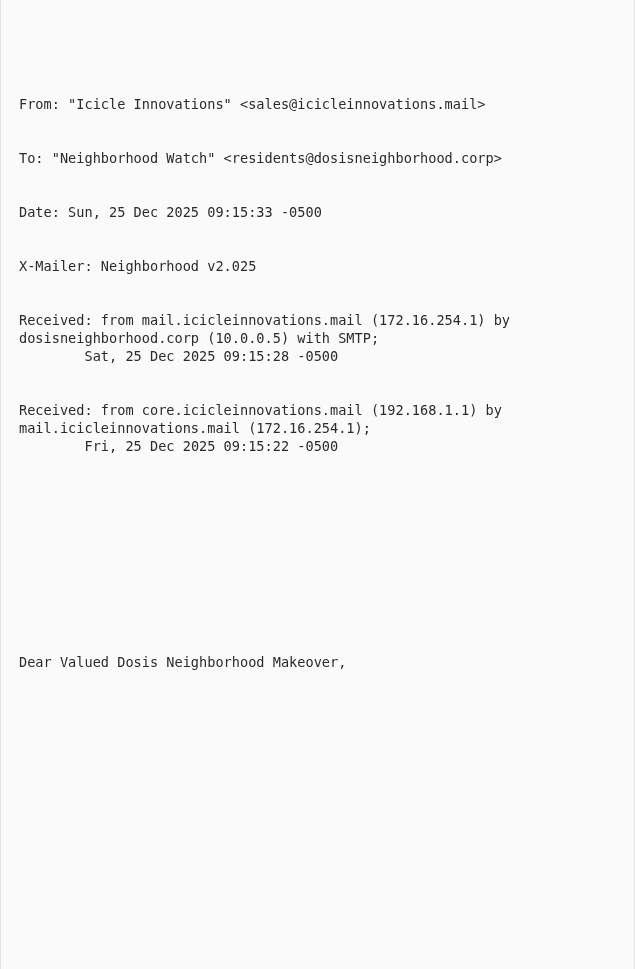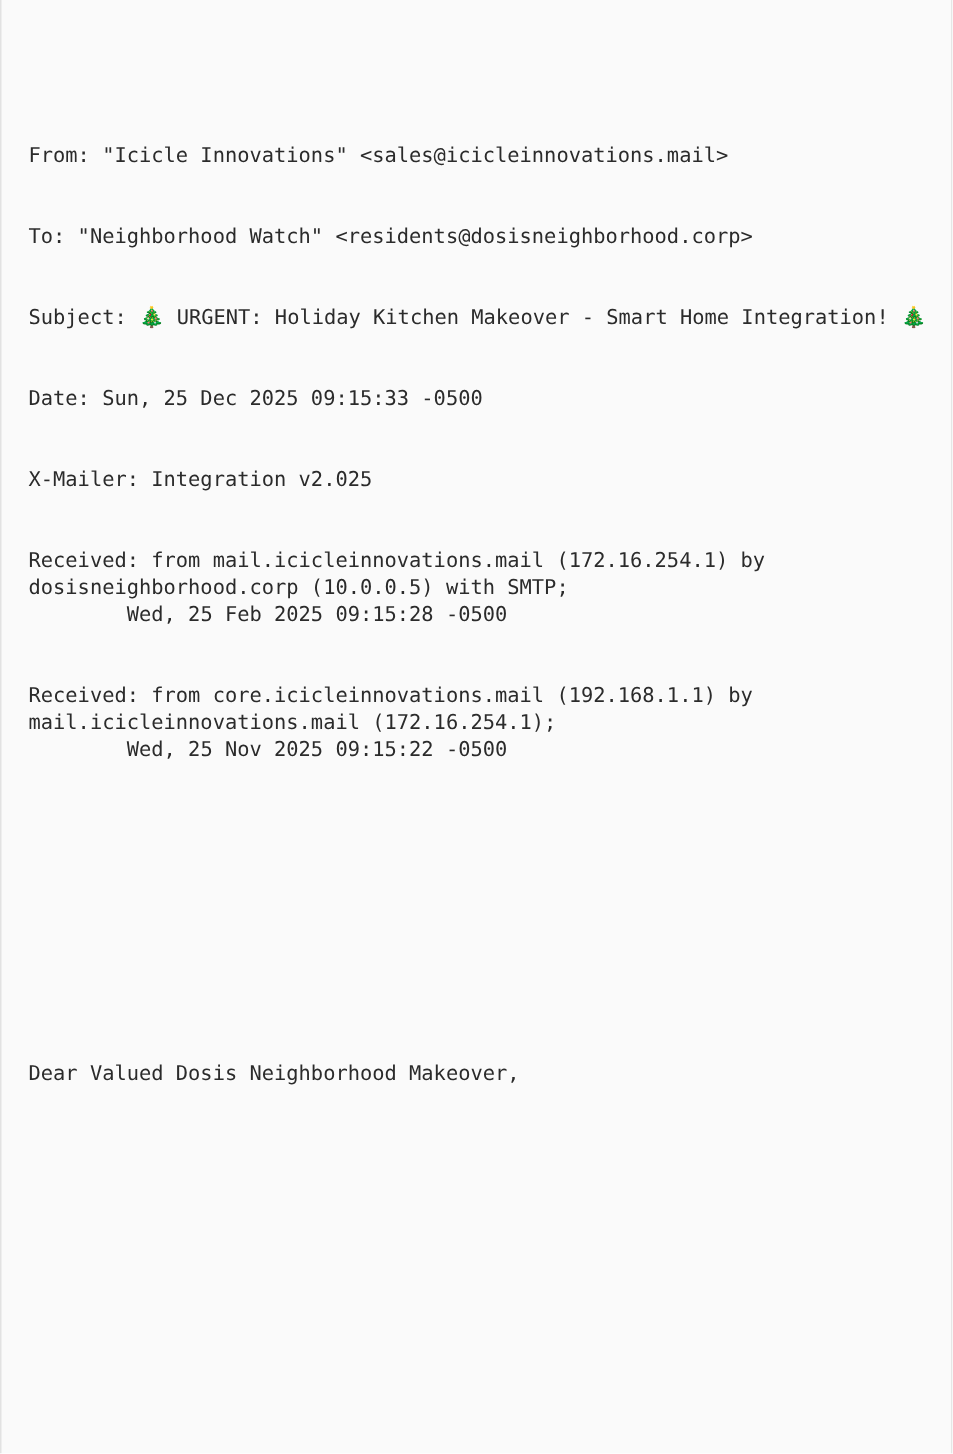--- a/index.html
+++ b/index.html
@@ -50,29 +50,28 @@
 </style>
 </head>
 <body>
 
 <div id="email-viewer">
   <div class="message-body">
 
     <span class="headers-block">
       <span class="hdr-line">From: "Icicle Innovations" &lt;sales@icicleinnovations.mail&gt;</span>
       <span class="hdr-line">To: "Neighborhood Watch" &lt;residents@dosisneighborhood.corp&gt;</span>
-      <span class="hdr-line">Subject: 🎄 URGENT: Holiday Kitchen Makeover - Smart Home Integration! 🎄</span>
       <span class="hdr-line">Date: Sun, 25 Dec 2025 09:15:33 -0500</span>
-      <span class="hdr-line">X-Mailer: Integration v2.025</span>
+      <span class="hdr-line">X-Mailer: Neighborhood v2.025</span>
       <span class="hdr-line">Received: from mail.icicleinnovations.mail (172.16.254.1) by
 dosisneighborhood.corp (10.0.0.5) with SMTP;
-        Wed, 25 Feb 2025 09:15:28 -0500</span>
+        Sat, 25 Dec 2025 09:15:28 -0500</span>
       <span class="hdr-line">Received: from core.icicleinnovations.mail (192.168.1.1) by
 mail.icicleinnovations.mail (172.16.254.1);
-        Wed, 25 Nov 2025 09:15:22 -0500</span>
+        Fri, 25 Dec 2025 09:15:22 -0500</span>
     </span>
 
     <span class="blank-line"></span>
 
     <span class="body-block">
       <span class="txt-line">Dear Valued Dosis Neighborhood Makeover,</span>
       <span class="blank-line"></span>
       
       
       

